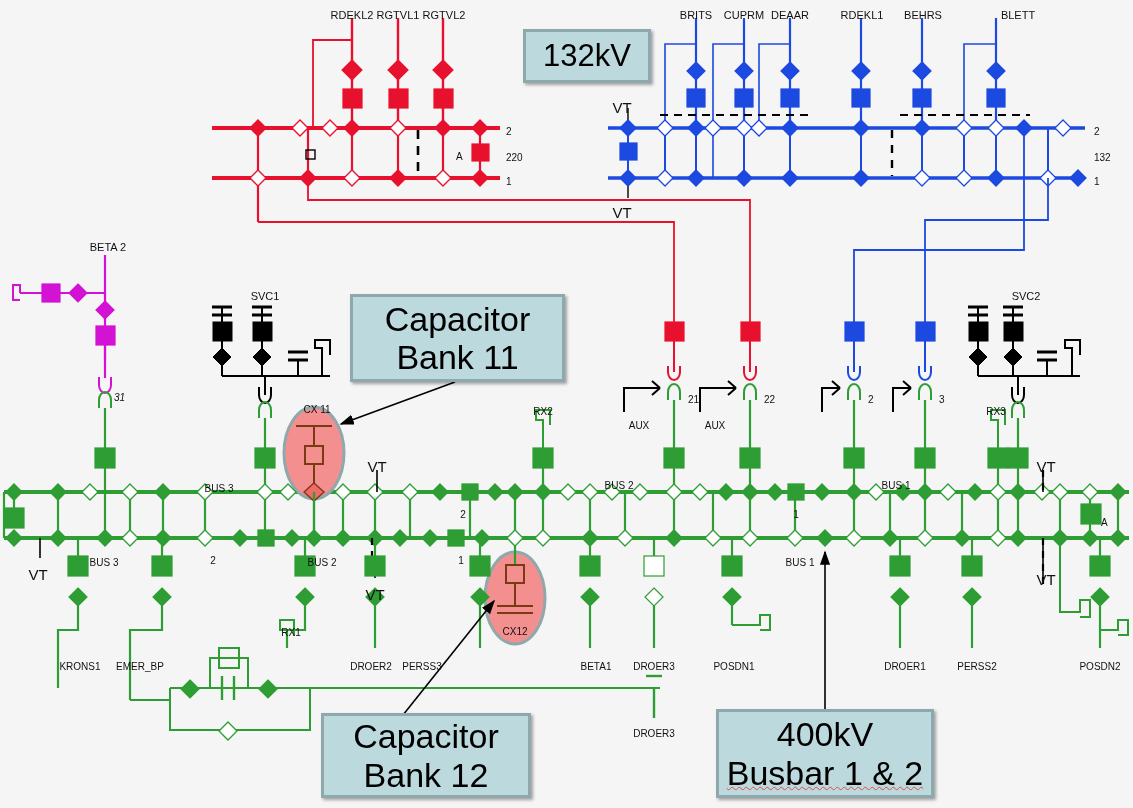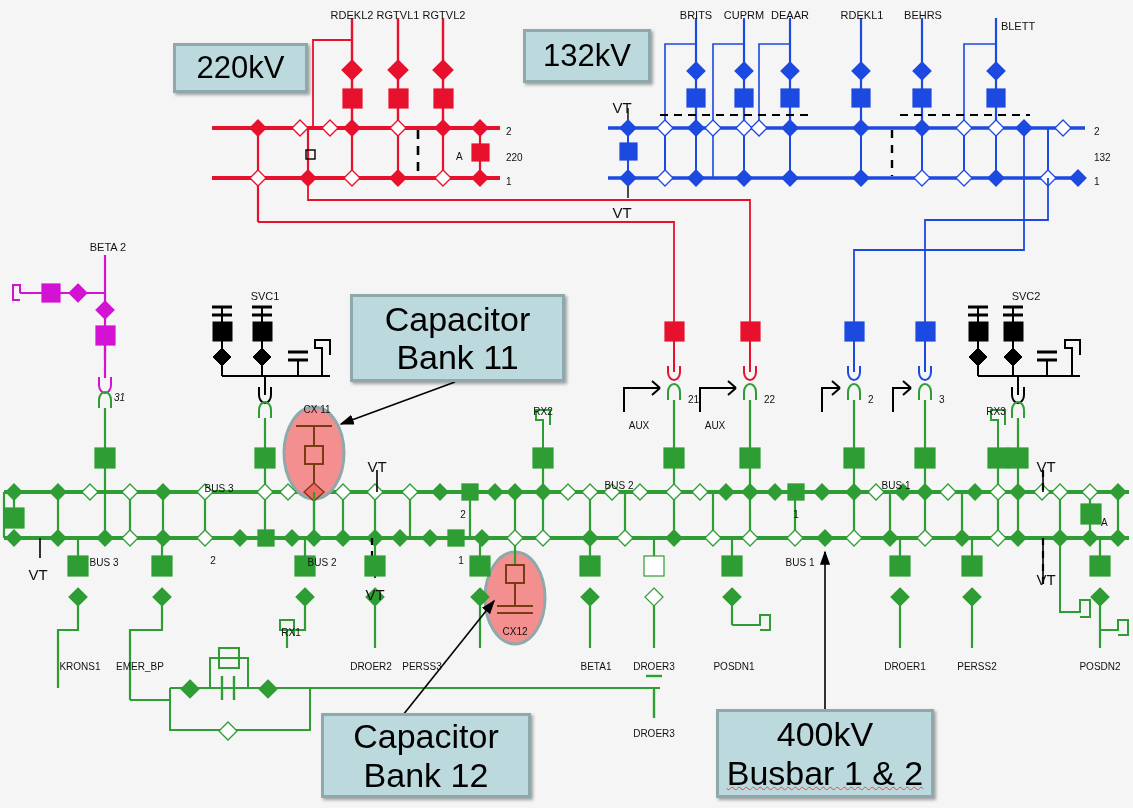--- a/index.html
+++ b/index.html
@@ -512,23 +512,20 @@
       <line x1="1090" y1="524" x2="1090" y2="530" stroke-width="2"></line>
     </g>
 
     <g stroke="#000" fill="none" stroke-width="1.6">
       <line x1="455" y1="382" x2="341" y2="424" marker-end="url(#arrh)"></line>
       <line x1="403" y1="715" x2="494" y2="601" marker-end="url(#arrh)"></line>
       <line x1="825" y1="712" x2="825" y2="552" marker-end="url(#arrh)"></line>
     </g>
   </svg>
 
-  <div class="callout c-small" style="left:173px;top:43px;width:135px;height:50px;">
-    <span>220kV</span>
-  </div>
 
   <div class="callout c-small" style="left:523px;top:29px;width:128px;height:54px;">
     <span>132kV</span>
   </div>
 
   <div class="callout c-big" style="left:350px;top:294px;width:215px;height:88px;">
     <span>Capacitor</span>
     <span>Bank 11</span>
   </div>
 
@@ -548,21 +545,21 @@
   <div class="lbl lbl-sm" style="left:506px;top:120px;">2</div>
   <div class="lbl lbl-sm" style="left:506px;top:146px;">220</div>
   <div class="lbl lbl-sm" style="left:506px;top:170px;">1</div>
   <div class="lbl lbl-sm" style="left:456px;top:145px;">A</div>
 
   <div class="lbl lbl-c" style="left:696px;top:3px;">BRITS</div>
   <div class="lbl lbl-c" style="left:744px;top:3px;">CUPRM</div>
   <div class="lbl lbl-c" style="left:790px;top:3px;">DEAAR</div>
   <div class="lbl lbl-c" style="left:862px;top:3px;">RDEKL1</div>
   <div class="lbl lbl-c" style="left:923px;top:3px;">BEHRS</div>
-  <div class="lbl lbl-c" style="left:996px;top:14px;padding-left:44px;">BLETT</div>
+  <div class="lbl lbl-c" style="left:996px;top:3px;padding-left:44px;">BLETT</div>
   <div class="lbl lbl-xs lbl-c" style="left:622px;top:93px;">VT</div>
   <div class="lbl lbl-xs lbl-c" style="left:622px;top:198px;">VT</div>
   <div class="lbl lbl-sm" style="left:1094px;top:120px;">2</div>
   <div class="lbl lbl-sm" style="left:1094px;top:146px;">132</div>
   <div class="lbl lbl-sm" style="left:1094px;top:170px;">1</div>
 
   <div class="lbl lbl-c" style="left:108px;top:235px;">BETA 2</div>
   <div class="lbl lbl-sm" style="left:114px;top:386px;font-style:italic;">31</div>
   <div class="lbl lbl-c" style="left:265px;top:284px;">SVC1</div>
   <div class="lbl lbl-c" style="left:1026px;top:284px;">SVC2</div>

